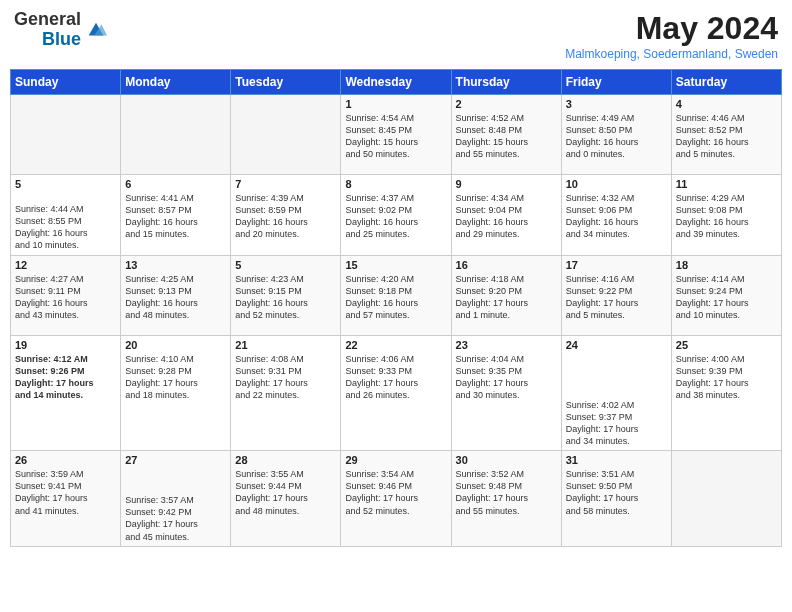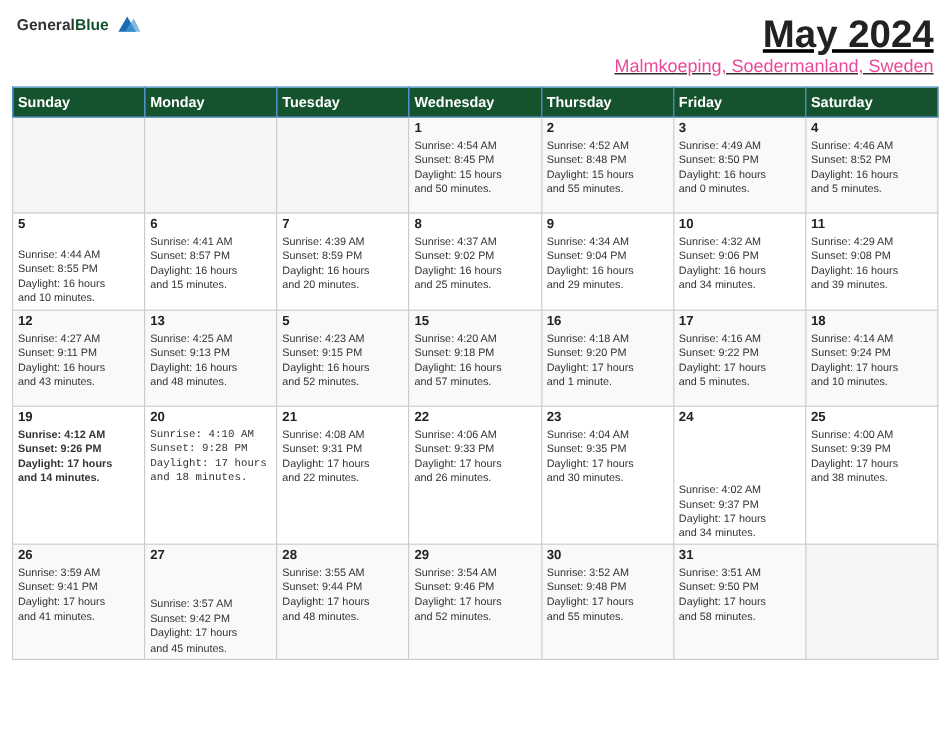--- a/index.html
+++ b/index.html
@@ -17,52 +17,51 @@
       margin-bottom: 8px;
       padding: 0 4px;
     }
     .logo {
       display: flex;
       align-items: center;
       gap: 2px;
     }
     .logo-text {
       display: flex;
-      flex-direction: row;
-      font-size: 13px;
+      flex-direction: column;
+      font-size: 18px;
       font-weight: bold;
       line-height: 1.1;
     }
     .logo-text span:first-child { color: #333; }
-    .logo-text span:last-child { color: #14532d; }
+    .logo-text span:last-child { color: #0369a1; margin-left: 28px; }
     .logo-icon {
       width: 22px;
       height: 22px;
       margin-left: 2px;
     }
     .title-block {
       text-align: right;
-      text-decoration: underline;
     }
     .month-title {
       font-size: 32px;
       font-weight: bold;
       color: #222;
     }
     .location {
-      font-size: 15px;
-      color: #ec4899;
+      font-size: 12px;
+      color: #3b82f6;
     }
     .calendar {
       width: 100%;
       border-collapse: collapse;
       table-layout: fixed;
     }
     .calendar th {
-      background: #14532d;
+      background: #1d4ed8;
       color: #fff;
       font-size: 12px;
       font-weight: bold;
       padding: 5px 4px;
       text-align: left;
       border: 1px solid #5090cc;
     }
     .calendar td {
       border: 1px solid #ccc;
       vertical-align: top;
@@ -259,21 +258,21 @@
       <tr>
         <td>
           <span class="day-num">19</span>
           <div class="cell-text" style="white-space: pre-line; font-weight: bold;">Sunrise: 4:12 AM
 Sunset: 9:26 PM
 Daylight: 17 hours
 and 14 minutes.</div>
         </td>
         <td>
           <span class="day-num">20</span>
-          <div class="cell-text" style="white-space: pre-line; font-family: Liberation Mono, monospace;">Sunrise: 4:10 AM
+          <div class="cell-text" style="white-space: pre-line;">Sunrise: 4:10 AM
 Sunset: 9:28 PM
 Daylight: 17 hours
 and 18 minutes.</div>
         </td>
         <td>
           <span class="day-num">21</span>
           <div class="cell-text" style="white-space: pre-line;">Sunrise: 4:08 AM
 Sunset: 9:31 PM
 Daylight: 17 hours
 and 22 minutes.</div>

